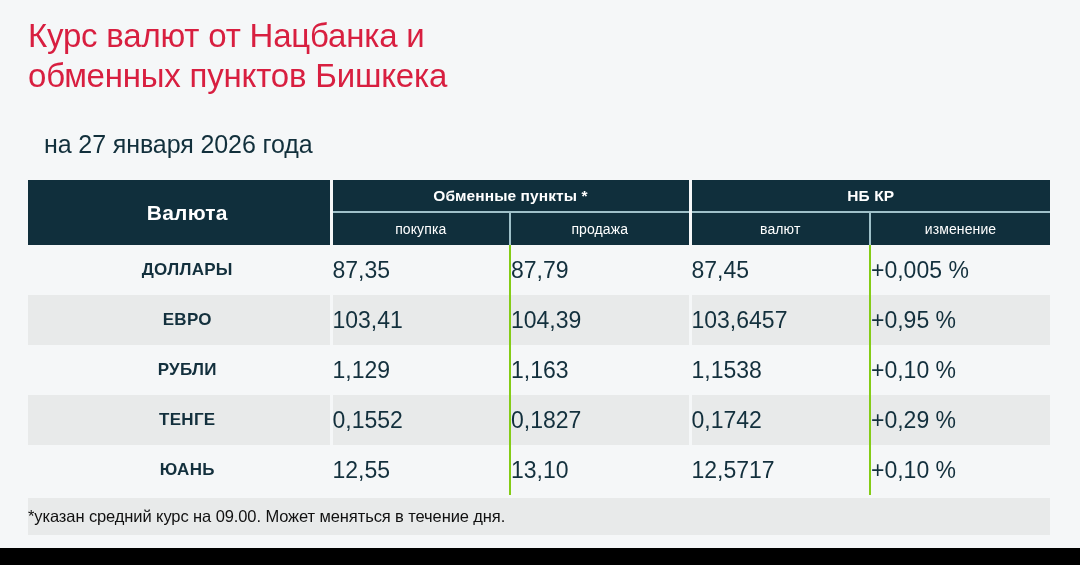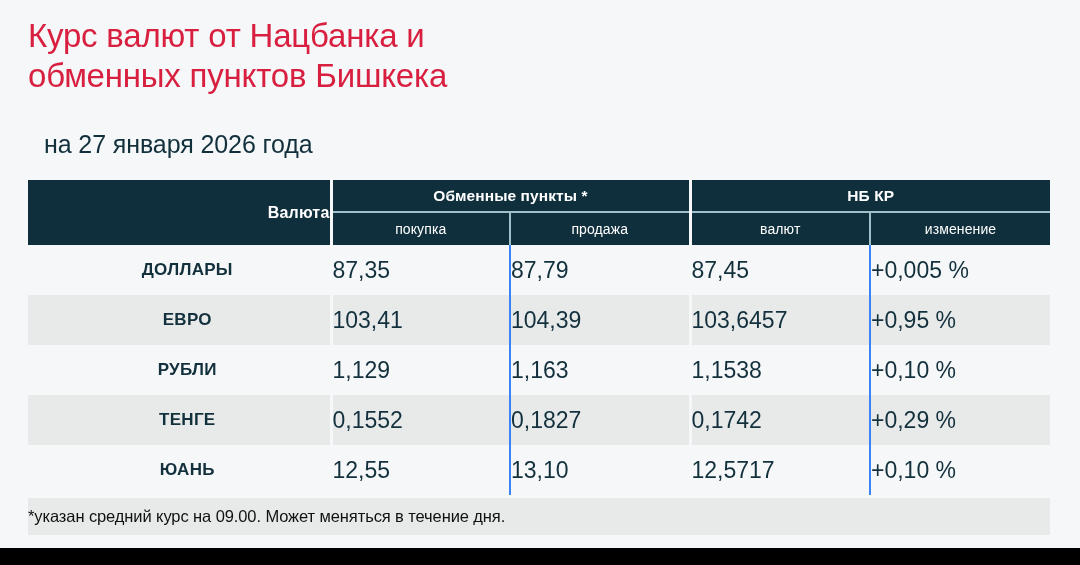--- a/index.html
+++ b/index.html
@@ -82,23 +82,23 @@
   thead th {
     background: #102f3c;
     color: #ffffff;
     font-weight: bold;
     padding: 0;
     margin: 0;
     vertical-align: middle;
   }
   th.th-currency {
     height: 63px;
-    text-align: right;
+    text-align: center;
     padding-left: 17px;
-    font-size: 16px;
+    font-size: 21px;
     letter-spacing: 0.2px;
     border-right: 3px solid #f5f7f8;
   }
   th.th-group {
     height: 31px;
     font-size: 15.5px;
     text-align: center;
     border-bottom: 2px solid #9fc0c9;
     letter-spacing: 0.1px;
   }
@@ -123,21 +123,21 @@
   }
   tbody tr.alt td { background: #e8eaea; }
   tbody td.cell-currency {
     text-align: center;
     padding-left: 17px;
     font-size: 17px;
     font-weight: bold;
     letter-spacing: 0.3px;
   }
   tbody td.gap-left { border-left: 3px solid #f5f7f8; }
-  tbody td.vline    { border-left: 2px solid #3b82f6; }
+  tbody td.vline    { border-left: 2px solid #84cc16; }
 
   
   .footnote {
     margin-top: 3px;
     width: 1022px;
     height: 37px;
     line-height: 37px;
     background: #e8eaea;
     color: #111111;
     font-size: 16.5px;

